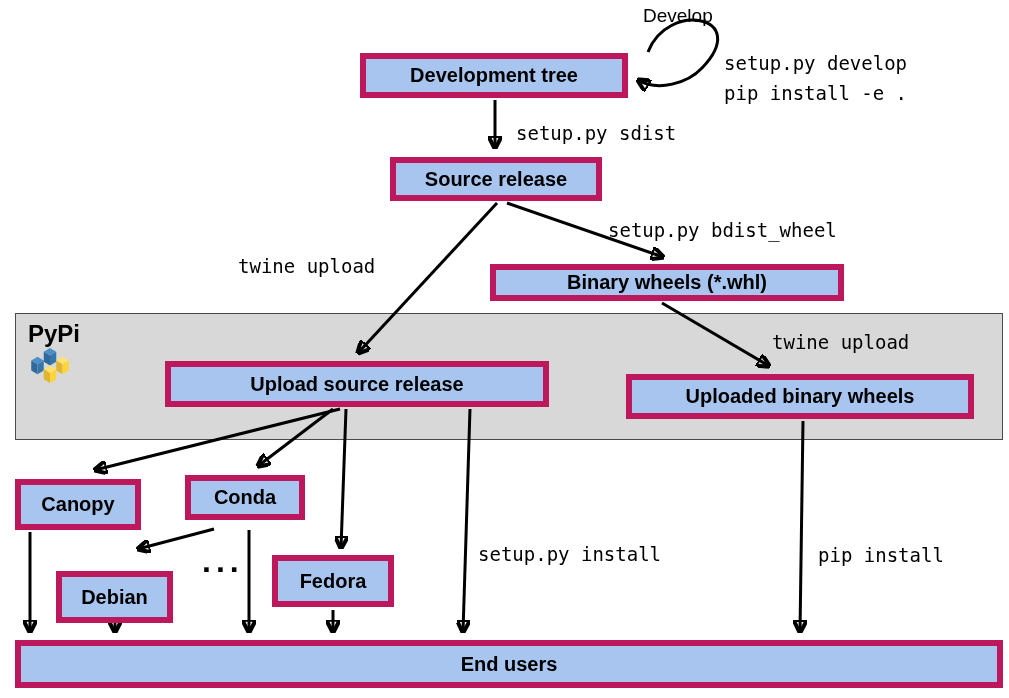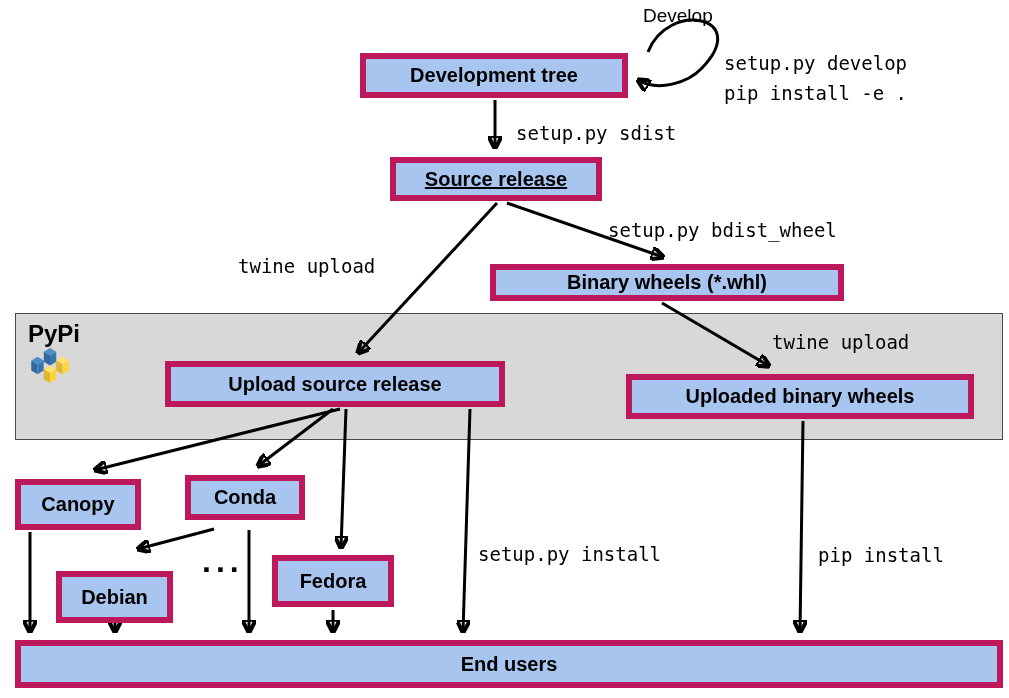--- a/index.html
+++ b/index.html
@@ -110,25 +110,25 @@
     <line x1="30" y1="532" x2="30" y2="632" marker-end="url(#ah)"></line>
     <line x1="115" y1="610" x2="115" y2="632" marker-end="url(#ah)"></line>
     <line x1="249" y1="530" x2="249" y2="632" marker-end="url(#ah)"></line>
     <line x1="333" y1="610" x2="333" y2="632" marker-end="url(#ah)"></line>
     <line x1="470" y1="409" x2="463" y2="632" marker-end="url(#ah)"></line>
     <line x1="803" y1="421" x2="800" y2="632" marker-end="url(#ah)"></line>
   </svg>
 
   <div class="box" style="left:360px; top:53px; width:268px; height:45px;">Development tree</div>
 
-  <div class="box" style="left:390px; top:157px; width:212px; height:44px;text-decoration:underline;">Source release</div>
+  <div class="box" style="left:390px; top:157px; width:212px; height:44px;">Source release</div>
 
   <div class="box" style="left:490px; top:264px; width:354px; height:37px;">Binary wheels (*.whl)</div>
 
-  <div class="box" style="left:165px; top:361px; width:340px; height:46px;">Upload source release</div>
+  <div class="box" style="left:165px; top:361px; width:384px; height:46px;">Upload source release</div>
 
   <div class="box" style="left:626px; top:374px; width:348px; height:45px;">Uploaded binary wheels</div>
 
   <div class="box" style="left:15px; top:479px; width:126px; height:51px;">Canopy</div>
 
   <div class="box" style="left:185px; top:475px; width:120px; height:45px;">Conda</div>
 
   <div class="box" style="left:56px; top:555px; width:117px; height:52px;margin-top:16px;">Debian</div>
 
   <div class="box" style="left:272px; top:555px; width:122px; height:52px;">Fedora</div>

